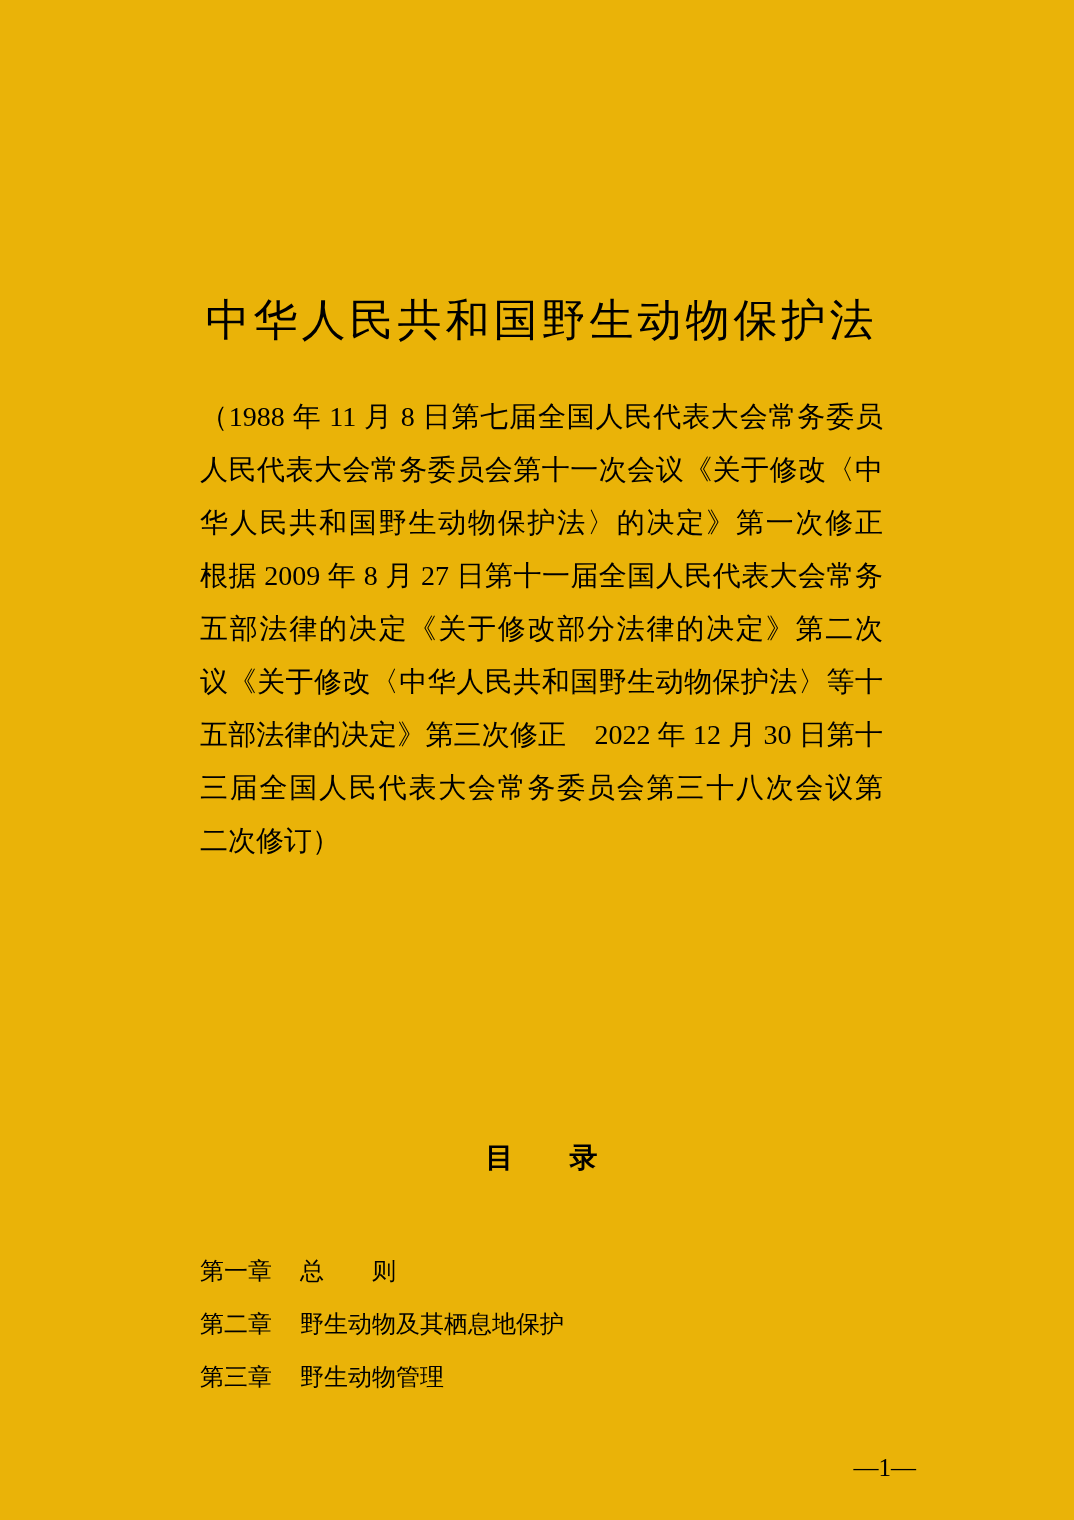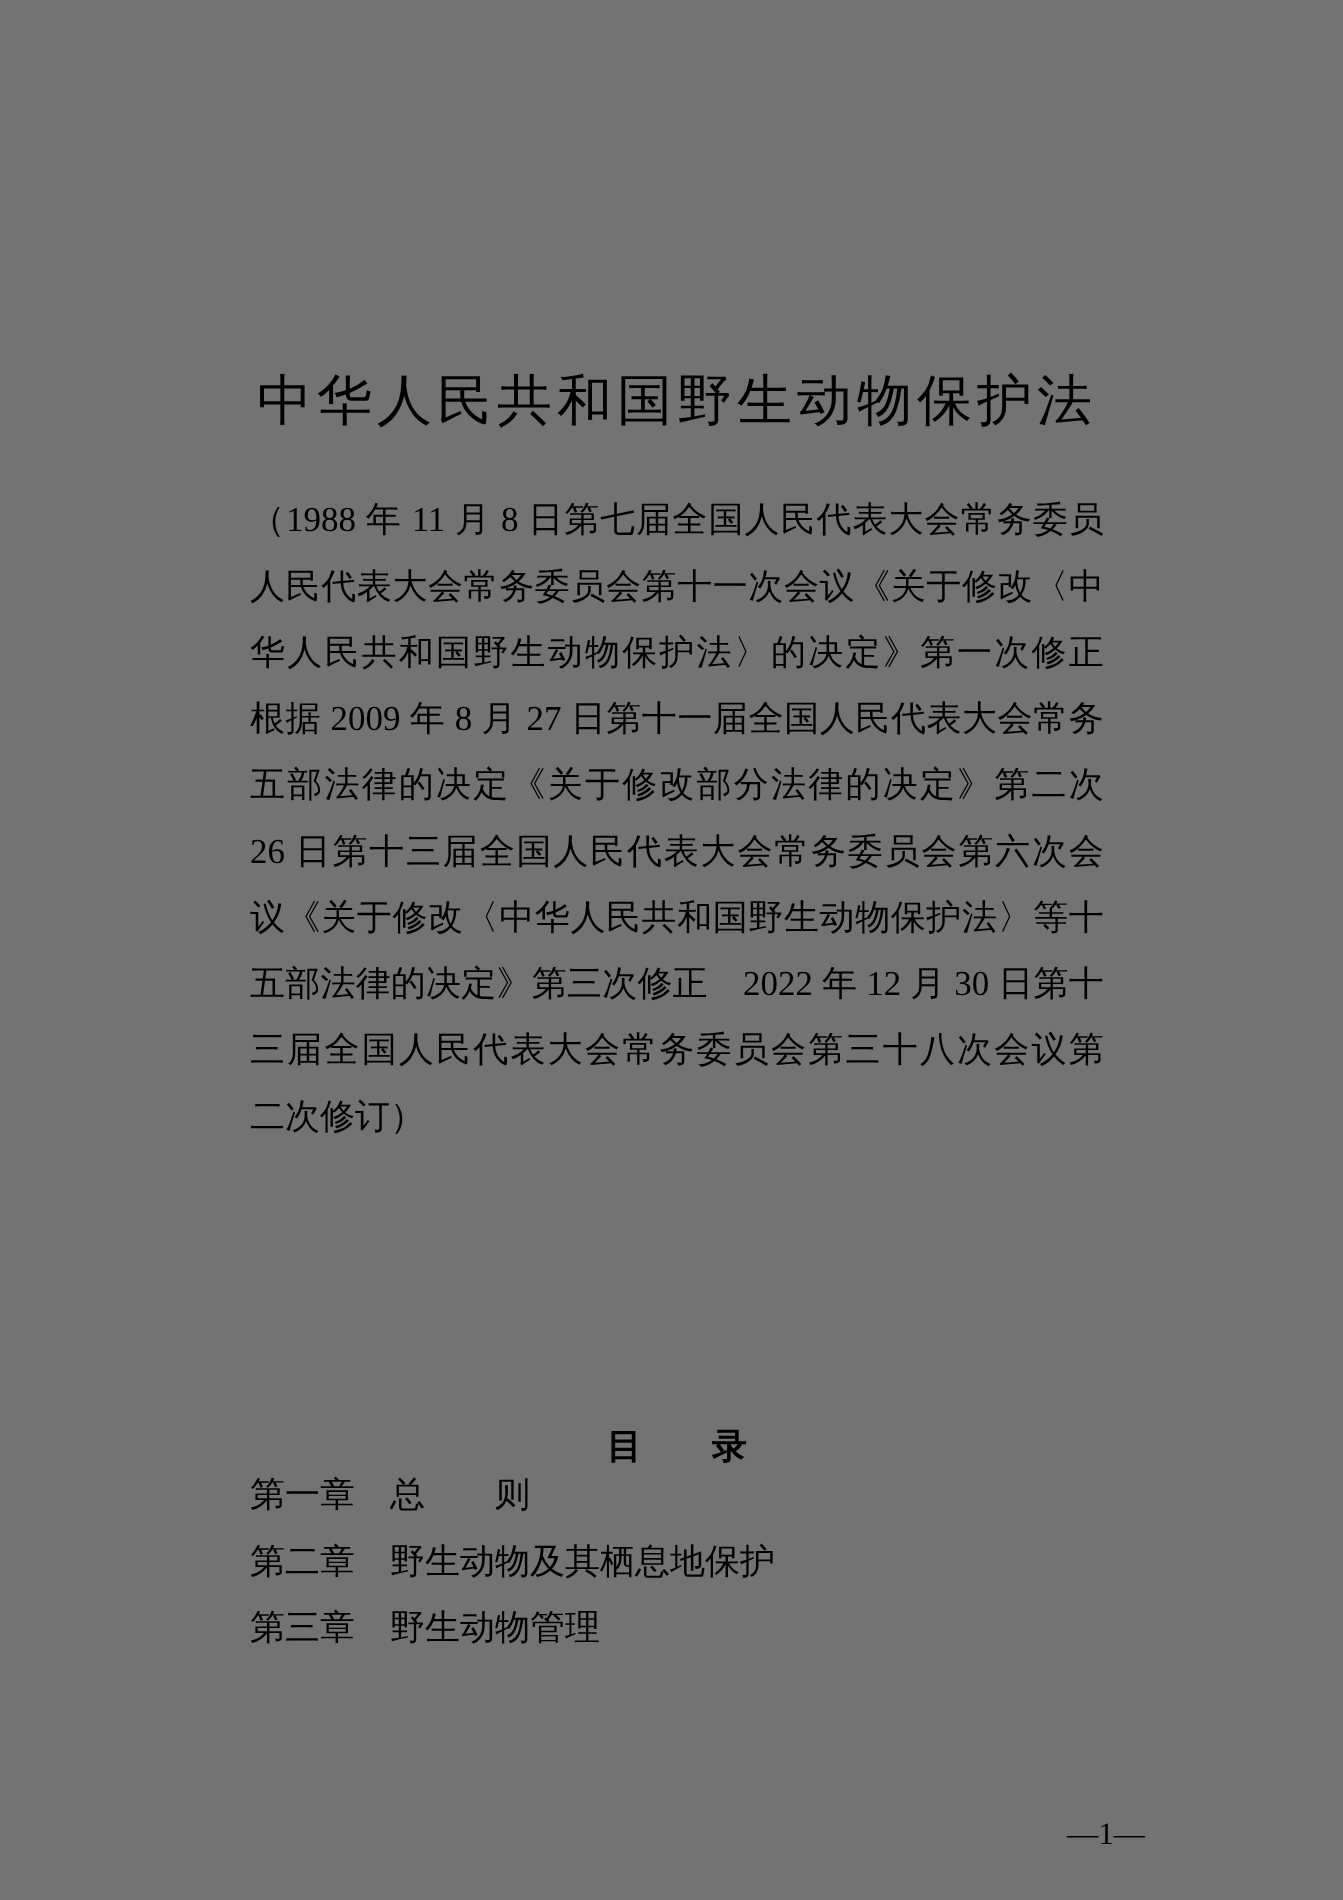--- a/index.html
+++ b/index.html
@@ -4,21 +4,21 @@
 <style>
   html, body {
     margin: 0;
     padding: 0;
     background: #ffffff;
   }
   .page {
     position: relative;
     width: 1074px;
     height: 1520px;
-    background: #737373;
+    background: #eab308;
     color: #000000;
     font-family: "Liberation Serif", "DejaVu Serif", serif;
     overflow: hidden;
   }
   .doc-title {
     position: absolute;
     top: 291px;
     left: 200px;
     width: 683px;
     margin: 0;
@@ -52,24 +52,24 @@
     left: 200px;
     width: 683px;
     height: 53px;
     line-height: 53px;
     text-align: center;
     font-size: 28px;
     font-weight: bold;
   }
   .toc {
     position: absolute;
-    top: 1170px;
+    top: 1245px;
     left: 200px;
     width: 683px;
-    font-size: 28px;
+    font-size: 24px;
   }
   .toc-line {
     height: 53px;
     line-height: 53px;
     text-align: left;
   }
   .toc-chapter-title {
     margin-left: 28px;
   }
   .page-number {
@@ -87,21 +87,20 @@
 <div class="page">
 
   <h1 class="doc-title">中华人民共和国野生动物保护法</h1>
 
   <div class="preamble">
     <div class="p-line">（1988 年 11 月 8 日第七届全国人民代表大会常务委员</div>
     <div class="p-line">人民代表大会常务委员会第十一次会议《关于修改〈中</div>
     <div class="p-line">华人民共和国野生动物保护法〉的决定》第一次修正</div>
     <div class="p-line">根据 2009 年 8 月 27 日第十一届全国人民代表大会常务</div>
     <div class="p-line">五部法律的决定《关于修改部分法律的决定》第二次</div>
-    <div class="p-line">26 日第十三届全国人民代表大会常务委员会第六次会</div>
     <div class="p-line">议《关于修改〈中华人民共和国野生动物保护法〉等十</div>
     <div class="p-line">五部法律的决定》第三次修正　2022 年 12 月 30 日第十</div>
     <div class="p-line">三届全国人民代表大会常务委员会第三十八次会议第</div>
     <div class="p-line last">二次修订）</div>
   </div>
 
   <div class="toc-heading">目　　录</div>
 
   <div class="toc">
     <div class="toc-line">

